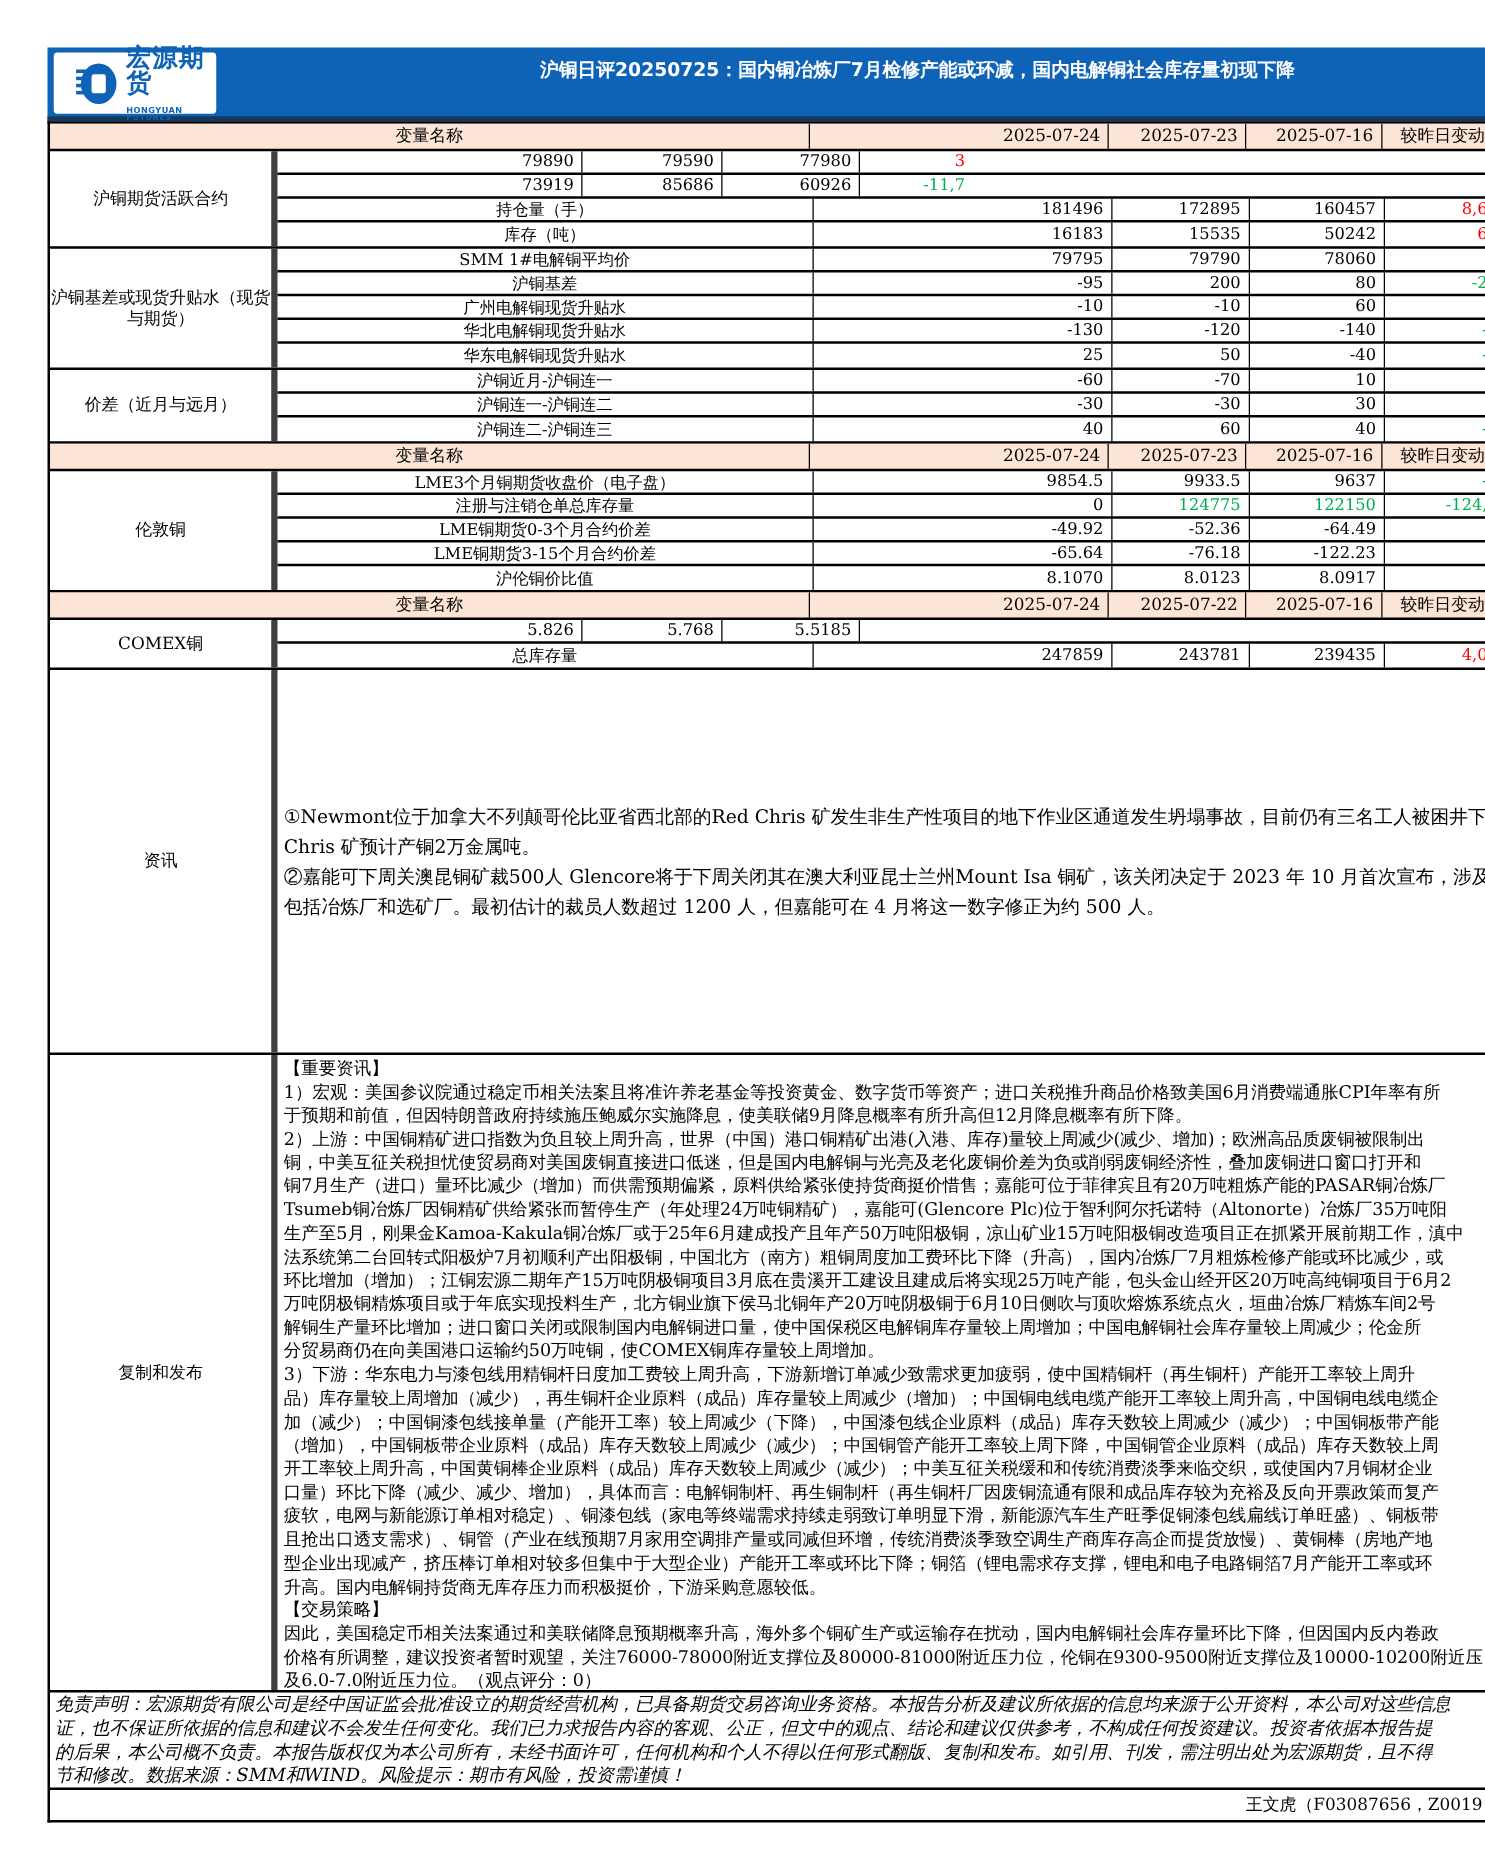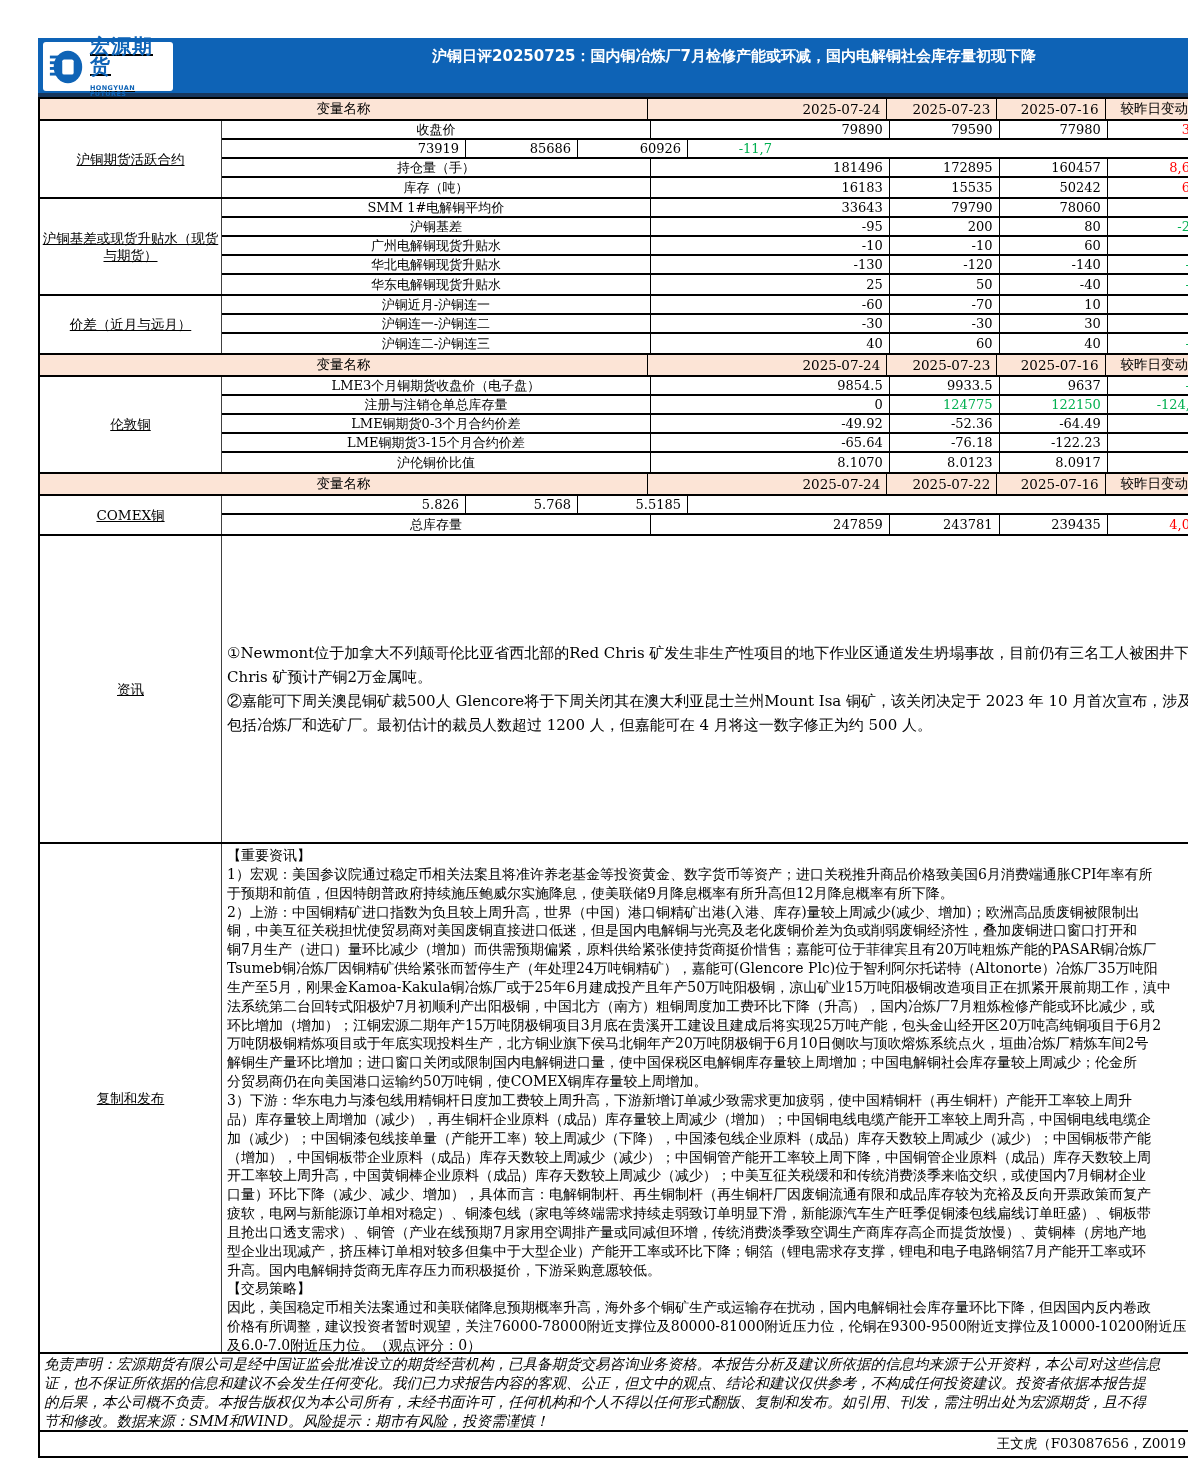--- a/index.html
+++ b/index.html
@@ -1,38 +1,38 @@
 <!DOCTYPE html>
 <html><head>
 <meta charset="utf-8">
 <style>
   html,body{margin:0;padding:0;background:#fff;}
   body{width:1188px;height:1481px;overflow:hidden;font-family:"DejaVu Serif","Liberation Serif",serif;color:#000;}
   .page{position:relative;width:1188px;height:1481px;overflow:hidden;background:#fff;}
   
   .banner{position:absolute;left:38px;top:38px;width:1150px;height:55px;background:#0e63b6;border-bottom:4px solid #17375e;}
-  .logo{position:absolute;left:5px;top:4px;width:130px;height:49px;background:#fff;border-radius:3px;display:flex;align-items:center;padding-left:5px;box-sizing:border-box;text-decoration:underline;}
+  .logo{position:absolute;left:5px;top:4px;width:130px;height:49px;background:#fff;border-radius:3px;display:flex;align-items:center;padding-left:16px;box-sizing:border-box;}
   .logo-mark{width:38px;height:38px;flex:0 0 38px;}
   .logo-text{margin-left:4px;font-family:"DejaVu Sans","Liberation Sans",sans-serif;color:#0e63b6;line-height:1;}
   .logo-cn{font-size:20px;font-weight:bold;letter-spacing:1px;}
   .logo-en{font-size:6.5px;font-weight:bold;margin-top:9px;letter-spacing:.4px;}
   .banner-title{position:absolute;left:250px;right:8px;top:0;height:37px;display:flex;align-items:center;justify-content:center;
     color:#fff;font-weight:bold;font-size:15px;font-family:"DejaVu Sans","Liberation Sans",sans-serif;white-space:nowrap;overflow:hidden;}
   
   .sheet{position:absolute;left:38px;top:97px;width:1202px;border-left:2px solid #000;border-top:2px solid #000;border-bottom:2px solid #000;box-sizing:border-box;}
   .thead{display:flex;height:22px;background:#fce4d6;border-bottom:2px solid #000;box-sizing:border-box;font-size:13.5px;}
   .c{box-sizing:border-box;border-right:1px solid #000;display:flex;align-items:center;overflow:hidden;white-space:nowrap;}
   .hname{width:620px;justify-content:center;}
   .v1{width:244px;}.v2{width:112px;}.v3{width:90px;margin-left:20px;}
   .chg{width:136px;border-right:none;padding-right:52px;}
   .num{justify-content:flex-end;padding-right:6px;}
   .chg.num{padding-right:52px;}
   .group{display:flex;}
-  .glabel{width:182px;flex:0 0 182px;border-right:1px solid #404040;display:flex;align-items:center;justify-content:center;
-    text-align:center;font-size:13.5px;line-height:17px;box-sizing:border-box;overflow:hidden;text-decoration:underline;}
+  .glabel{width:182px;flex:0 0 182px;border-right:5px solid #404040;display:flex;align-items:center;justify-content:center;
+    text-align:center;font-size:13.5px;line-height:17px;box-sizing:border-box;overflow:hidden;}
   .grows{width:1020px;}
   .trow{display:flex;height:19px;border-bottom:2px solid #000;box-sizing:border-box;font-size:13px;}
   .group .trow:last-child{border-bottom:none;}
   .group{border-bottom:2px solid #000;}
   .name{width:438px;justify-content:center;}
   .red{color:#f00;}
   .green{color:#00b050;}
   
   .wide-row{display:flex;border-bottom:2px solid #000;box-sizing:border-box;}
   .news-row{height:308px;}
@@ -74,21 +74,20 @@
           <div class="c hname">变量名称</div>
           <div class="c v1 num">2025-07-24</div>
           <div class="c v2 num">2025-07-23</div>
           <div class="c v3 num">2025-07-16</div>
           <div class="c chg num">较昨日变动</div>
         </div>
         <div class="group">
           <div class="glabel">沪铜期货活跃合约</div>
           <div class="grows">
             <div class="trow">
-              <div class="c name">收盘价</div>
               <div class="c v1 num">79890</div>
               <div class="c v2 num">79590</div>
               <div class="c v3 num">77980</div>
               <div class="c chg num red">3</div>
             </div>
             <div class="trow">
               <div class="c v1 num">73919</div>
               <div class="c v2 num">85686</div>
               <div class="c v3 num">60926</div>
               <div class="c chg num green">-11,7</div>
@@ -107,21 +106,21 @@
               <div class="c v3 num">50242</div>
               <div class="c chg num red">6</div>
             </div>
           </div>
         </div>
         <div class="group">
           <div class="glabel">沪铜基差或现货升贴水（现货与期货）</div>
           <div class="grows">
             <div class="trow">
               <div class="c name">SMM 1#电解铜平均价</div>
-              <div class="c v1 num">33643</div>
+              <div class="c v1 num">79795</div>
               <div class="c v2 num">79790</div>
               <div class="c v3 num">78060</div>
               <div class="c chg num"></div>
             </div>
             <div class="trow">
               <div class="c name">沪铜基差</div>
               <div class="c v1 num">-95</div>
               <div class="c v2 num">200</div>
               <div class="c v3 num">80</div>
               <div class="c chg num green">-2</div>

